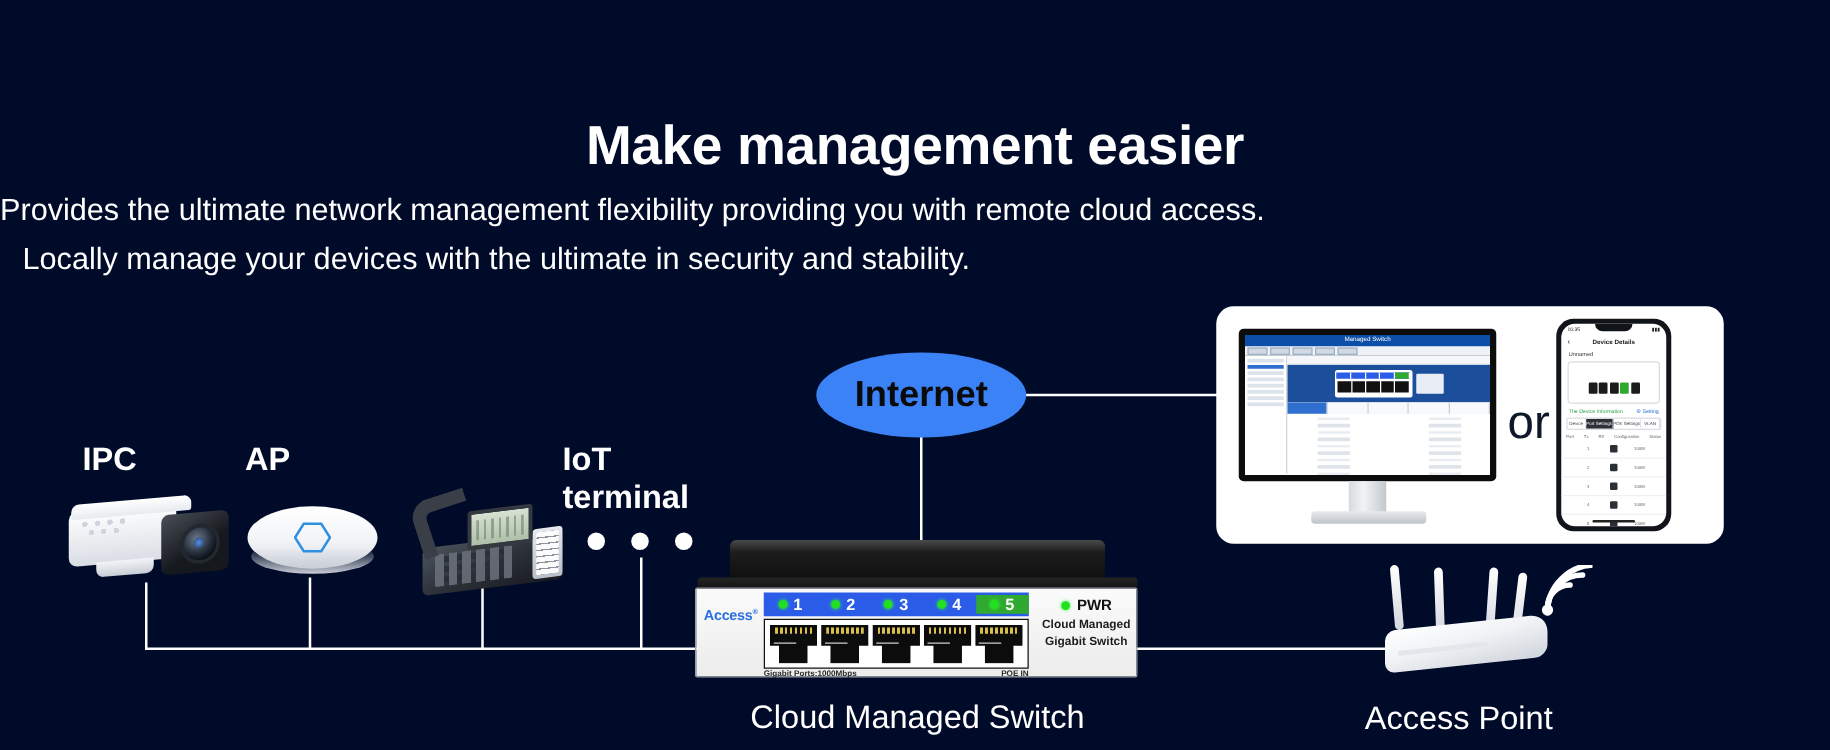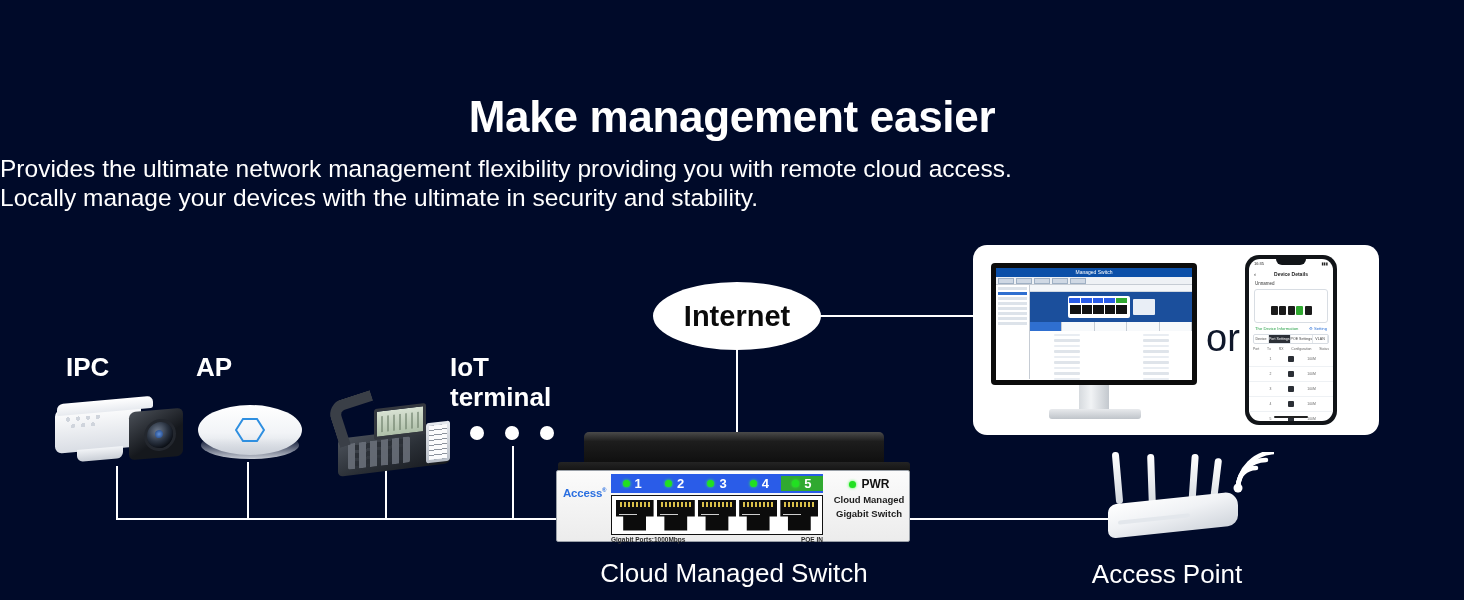--- a/index.html
+++ b/index.html
@@ -15,21 +15,21 @@
   .headline {
     position: absolute; left: 0; top: 92px; width: 1464px;
     text-align: center; color: #ffffff;
     font-size: 44px; font-weight: bold; letter-spacing: -0.3px;
   }
   .subline {
     position: absolute; left: 0; width: 1160px; text-align: left;
     color: #ffffff; font-size: 24.5px; font-weight: 400;
   }
   .sub1 { top: 155px; }
-  .sub2 { top: 184px; }
+  .sub2 { top: 194px; margin-left: 18px; }
 
   
   .wire { position: absolute; background: #ffffff; }
   .wire-v { width: 2px; }
   .wire-h { height: 2px; }
 
   
   .caption {
     position: absolute; color: #ffffff; text-align: left;
     font-size: 26px; font-weight: bold; line-height: 1.16;
@@ -142,21 +142,21 @@
   
   #iot-dots { position: absolute; left: 470px; top: 426px; width: 84px; height: 16px; }
   .iot-dot {
     position: absolute; top: 0; width: 14px; height: 14px;
     border-radius: 50%; background: #ffffff;
   }
 
   
   #internet {
     position: absolute; left: 653px; top: 282px; width: 168px; height: 68px;
-    border-radius: 50%; background: #ffffff;
+    border-radius: 50%; background: #3b82f6;
     display: flex; align-items: center; justify-content: center;
   }
   #internet span { color: #0b0b0b; font-size: 29px; font-weight: bold; }
 
   
   #switch { position: absolute; left: 556px; top: 432px; width: 354px; height: 110px; }
   .sw-top {
     position: absolute; left: 28px; top: 0; width: 300px; height: 34px;
     background: linear-gradient(180deg, #4a4a4a 0%, #1d1d1d 28%, #0d0d0d 100%);
     border-radius: 5px 5px 0 0;

